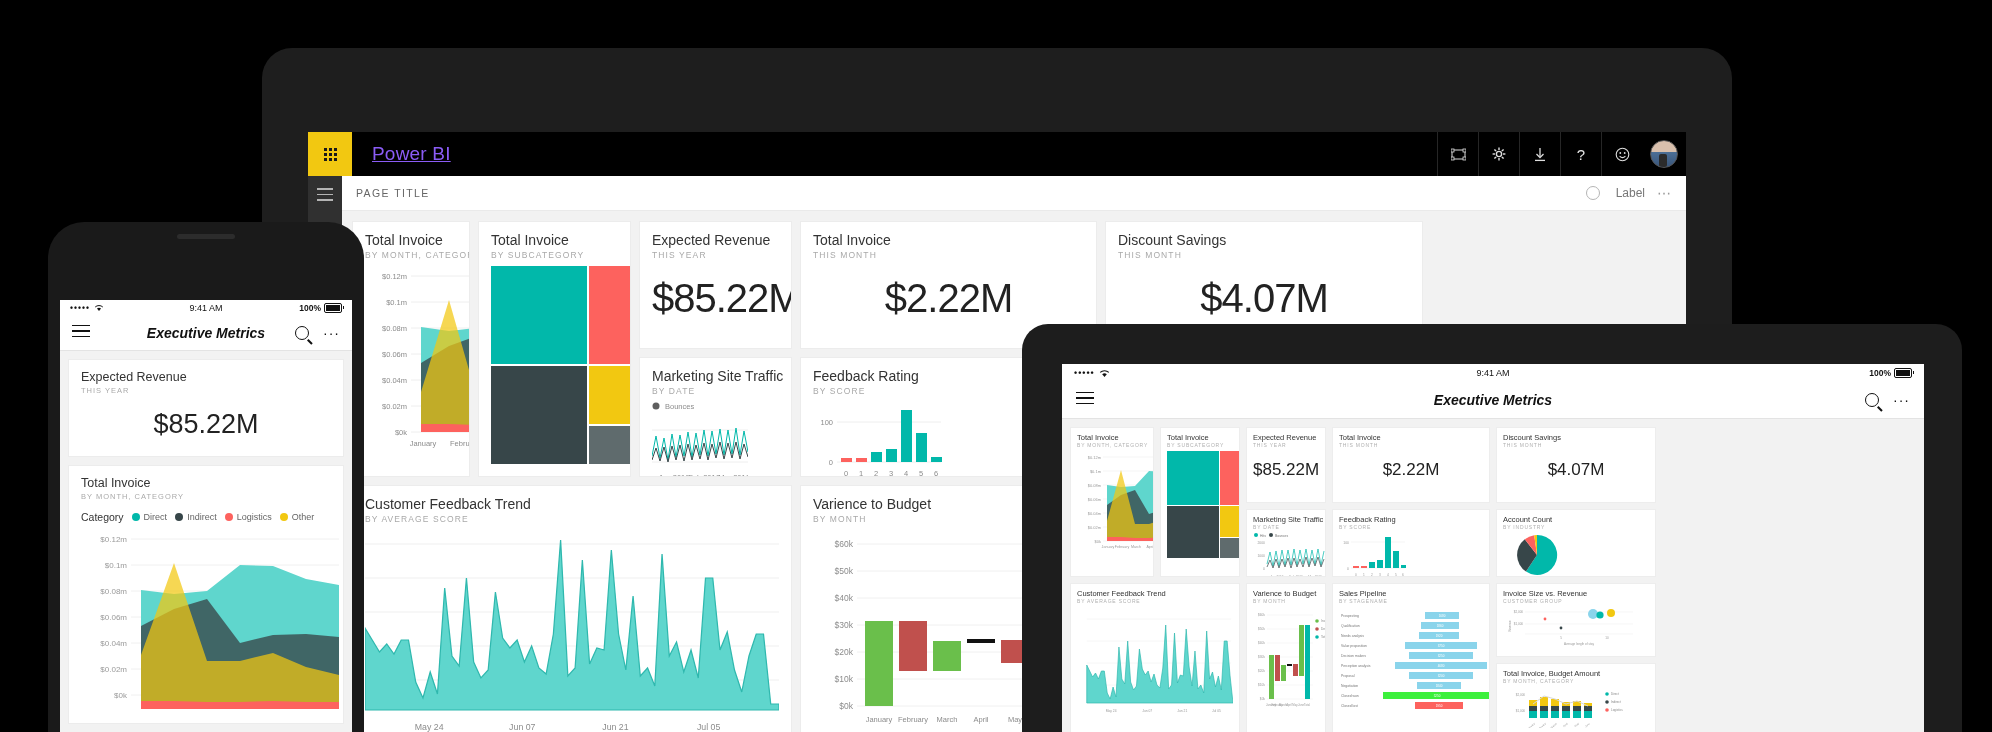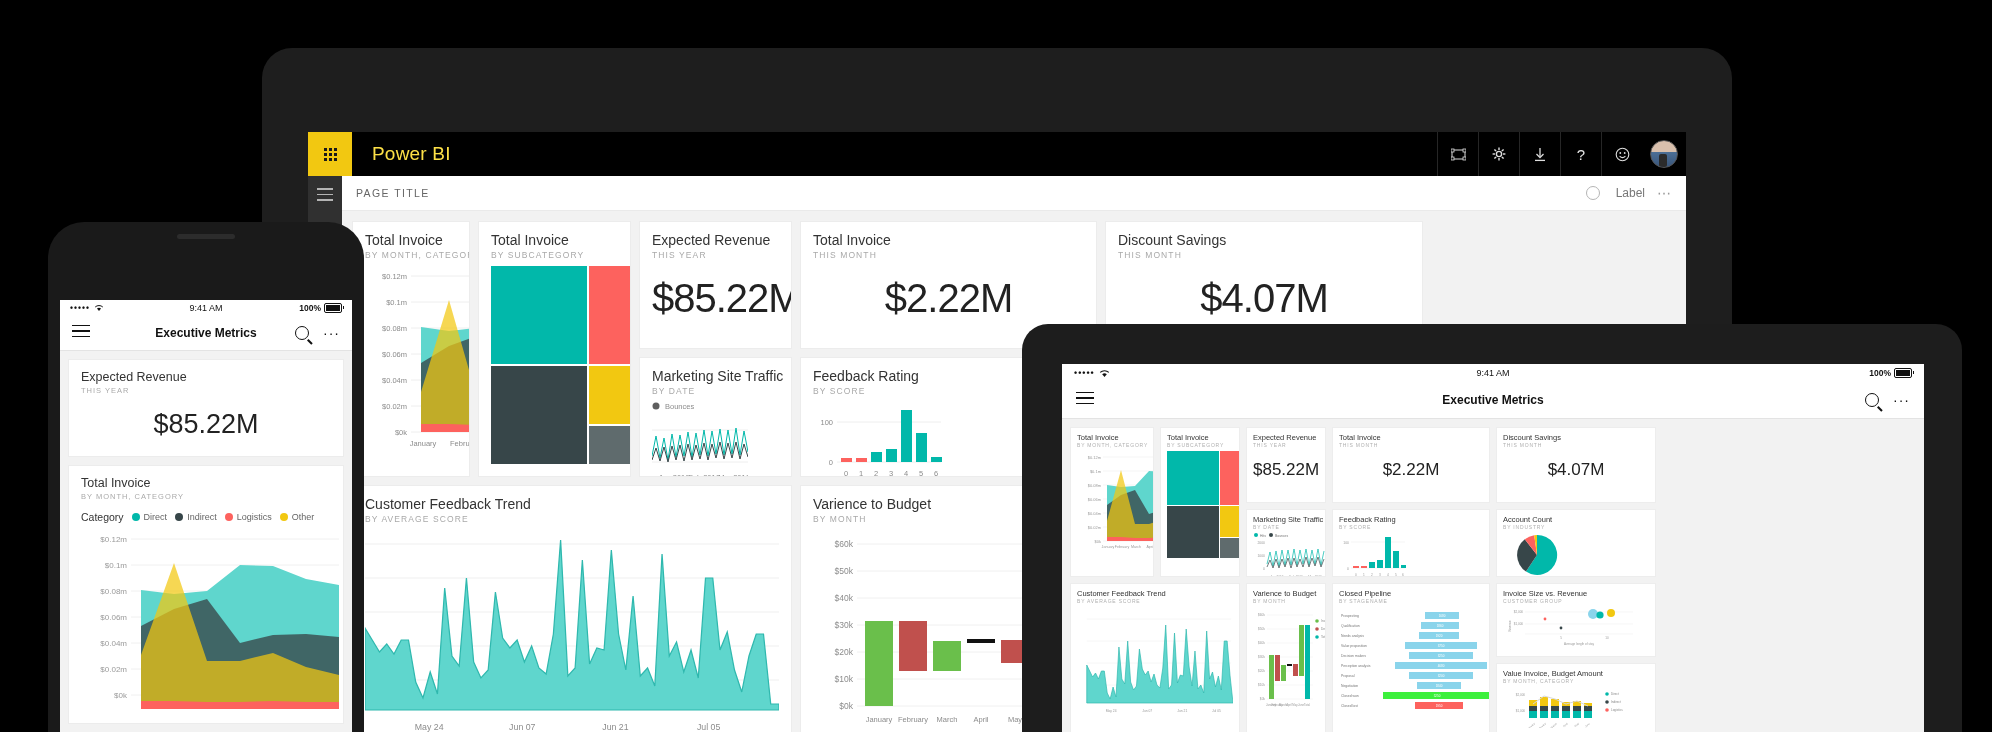--- a/index.html
+++ b/index.html
@@ -11,21 +11,21 @@
   .laptop-shell{left:262px;top:48px;width:1470px;height:700px;border-radius:30px;background:#1e1e1e;}
   .tablet-shell{left:1022px;top:324px;width:940px;height:470px;border-radius:26px;background:#1d1d1d;}
   .phone-shell{left:48px;top:222px;width:316px;height:560px;border-radius:36px;background:#1a1a1a;}
 
   
   .laptop-screen{position:absolute;left:308px;top:132px;width:1378px;height:600px;background:#f2f2f2;overflow:hidden;}
   .pbi-topbar{height:44px;background:#000;display:flex;align-items:center;}
   .pbi-waffle{width:44px;height:44px;background:#f2c811;display:flex;align-items:center;justify-content:center;}
   .waffle-grid{display:grid;grid-template-columns:repeat(3,3px);grid-template-rows:repeat(3,3px);gap:2px;}
   .waffle-grid i{display:block;width:3px;height:3px;background:#1a1a1a;}
-  .pbi-brand{color:#fde047;font-size:19px;font-weight:300;margin-left:20px;letter-spacing:.2px;}
+  .pbi-brand{color:#8b5cf6;font-size:19px;font-weight:300;margin-left:20px;letter-spacing:.2px;text-decoration:underline;}
   .pbi-actions{margin-left:auto;display:flex;align-items:center;height:44px;}
   .pbi-act{width:40px;height:44px;display:flex;align-items:center;justify-content:center;color:#e6e6e6;font-size:15px;border-left:1px solid #262626;}
   .avatar{width:26px;height:26px;border-radius:50%;background:linear-gradient(180deg,#d9c0ad 0%,#d9c0ad 42%,#4c6f96 43%,#39557a 100%);border:1px solid #555;margin:0 8px;position:relative;overflow:hidden;}
   .avatar:after{content:"";position:absolute;left:8px;top:13px;width:8px;height:13px;background:#2b2b2b;border-radius:2px;}
 
   .pbi-body{display:flex;height:588px;}
   .pbi-rail{width:34px;background:#303030;padding-top:12px;display:flex;justify-content:center;}
   .hbars{width:16px;}
   .hbars i{display:block;height:1.5px;background:#b4b4b4;margin-bottom:4px;}
   .pbi-canvas{flex:1;background:#f2f2f2;}
@@ -50,21 +50,21 @@
   
   .tablet-screen{position:absolute;left:1062px;top:364px;width:862px;height:392px;background:#fff;overflow:hidden;}
   .ios-status{height:18px;display:flex;align-items:center;padding:0 12px;font-size:9px;color:#111;font-weight:bold;}
   .ios-dots{letter-spacing:1px;}
   .ios-time{position:absolute;left:50%;transform:translateX(-50%);font-size:9px;font-weight:normal;}
   .ios-batt{margin-left:auto;display:flex;align-items:center;gap:3px;font-size:8.5px;font-weight:bold;}
   .batt-ico{width:16px;height:8px;border:1px solid #111;border-radius:2px;position:relative;}
   .batt-ico:before{content:"";position:absolute;left:1px;top:1px;bottom:1px;right:1px;background:#111;}
   .batt-ico:after{content:"";position:absolute;right:-3px;top:2px;width:1.5px;height:3px;background:#111;}
   .ios-nav{height:36px;display:flex;align-items:center;padding:0 14px;border-bottom:1px solid #e3e3e3;position:relative;}
-  .ios-title{position:absolute;left:50%;transform:translateX(-50%);font-size:12px;font-weight:bold;color:#111;}
+  .ios-title{position:absolute;left:50%;transform:translateX(-50%);font-size:14px;font-weight:bold;color:#111;font-style:italic;}
   .burger{width:18px;}
   .burger i{display:block;height:1.6px;background:#111;margin-bottom:4px;}
   .navright{margin-left:auto;display:flex;align-items:center;gap:14px;}
   .mag{width:12px;height:12px;border:1.6px solid #111;border-radius:50%;position:relative;}
   .mag:after{content:"";position:absolute;right:-5px;bottom:-4px;width:6px;height:1.6px;background:#111;transform:rotate(45deg);}
   .dots3{font-size:14px;color:#111;letter-spacing:1px;}
   .tab-grid{background:#f2f2f2;padding:8px;display:grid;gap:6px;grid-template-columns:84px 80px 80px 158px 160px;grid-template-rows:76px 68px 1fr;}
   .mini{background:#fff;border:1px solid #ededed;padding:5px 6px;overflow:hidden;}
   .m-title{font-size:7.5px;color:#333;white-space:nowrap;}
   .m-sub{font-size:5px;letter-spacing:.8px;color:#b0b0b0;white-space:nowrap;}
@@ -646,21 +646,21 @@
               <text style="font-size:3.2px" fill="#888" x="68" y="15">Increase</text>
              <circle cx="64" cy="22" r="1.8" fill="#c0504d"></circle>
               <text style="font-size:3.2px" fill="#888" x="68" y="23">Decrease</text>
              <circle cx="64" cy="30" r="1.8" fill="#01b8aa"></circle>
               <text style="font-size:3.2px" fill="#888" x="68" y="31">Total</text>
             </g>
         </svg>
       </div>
 
       <div class="mini">
-        <div class="m-title">Closed Pipeline</div>
+        <div class="m-title">Sales Pipeline</div>
         <div class="m-sub">BY STAGENAME</div>
         <svg width="152" height="112" viewBox="0 0 152 112" style="margin-top:3px">
           <g style="font-size:3.4px" fill="#777">
             <text x="2" y="10">Prospecting</text>
               <text x="2" y="20">Qualification</text>
               <text x="2" y="30">Needs analysis</text>
             <text x="2" y="40">Value proposition</text>
               <text x="2" y="50">Decision makers</text>
               <text x="2" y="60">Perception analysis</text>
             <text x="2" y="70">Proposal</text>
@@ -714,21 +714,21 @@
             <circle cx="97" cy="9" r="3.6" fill="#01b8aa"></circle>
             <circle cx="108" cy="7" r="4" fill="#f2c811"></circle>
             <g style="font-size:3px" fill="#9a9a9a" text-anchor="middle">
                 <text x="58" y="33">5</text>
                 <text x="104" y="33">10</text>
               </g>
             <text style="font-size:3px" fill="#9a9a9a" text-anchor="middle" x="76" y="39">Average length of stay</text>
           </svg>
         </div>
         <div class="mini" style="flex:1">
-          <div class="m-title">Value Invoice, Budget Amount</div>
+          <div class="m-title">Total Invoice, Budget Amount</div>
           <div class="m-sub">BY MONTH, CATEGORY</div>
           <svg width="148" height="42" viewBox="0 0 148 42" style="margin-top:2px">
             <g style="font-size:3px" fill="#9a9a9a" text-anchor="end">
                 <text x="22" y="10">$2,000</text>
                 <text x="22" y="26">$1,000</text>
               </g>
             <g>
               <rect x="26" y="14" width="8" height="6" fill="#f2c811"></rect>
                 <rect x="26" y="20" width="8" height="5" fill="#374649"></rect>
                 <rect x="26" y="25" width="8" height="7" fill="#01b8aa"></rect>

